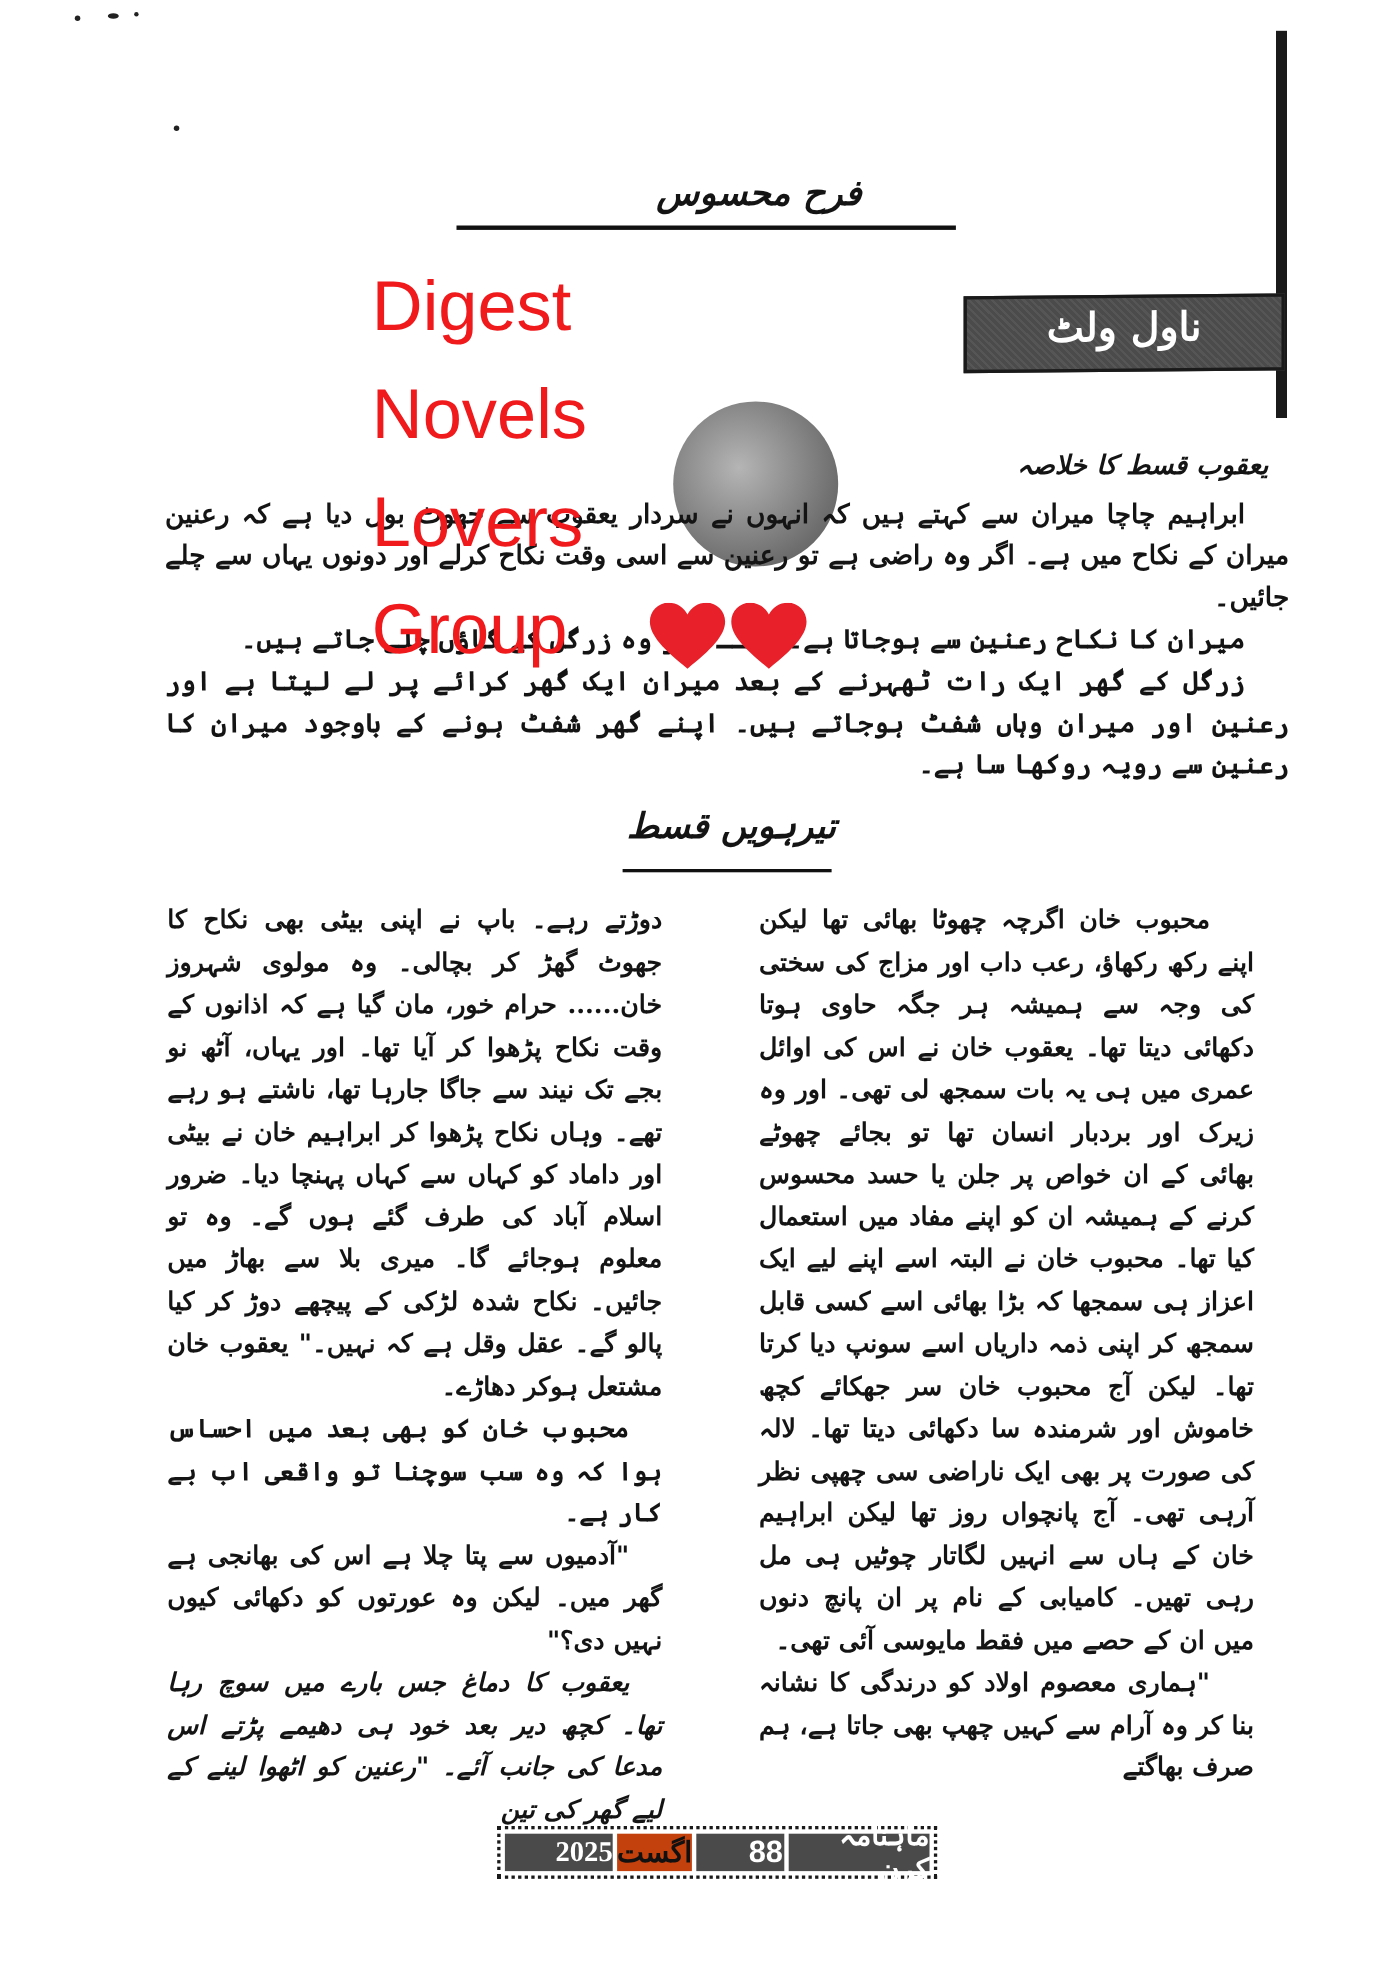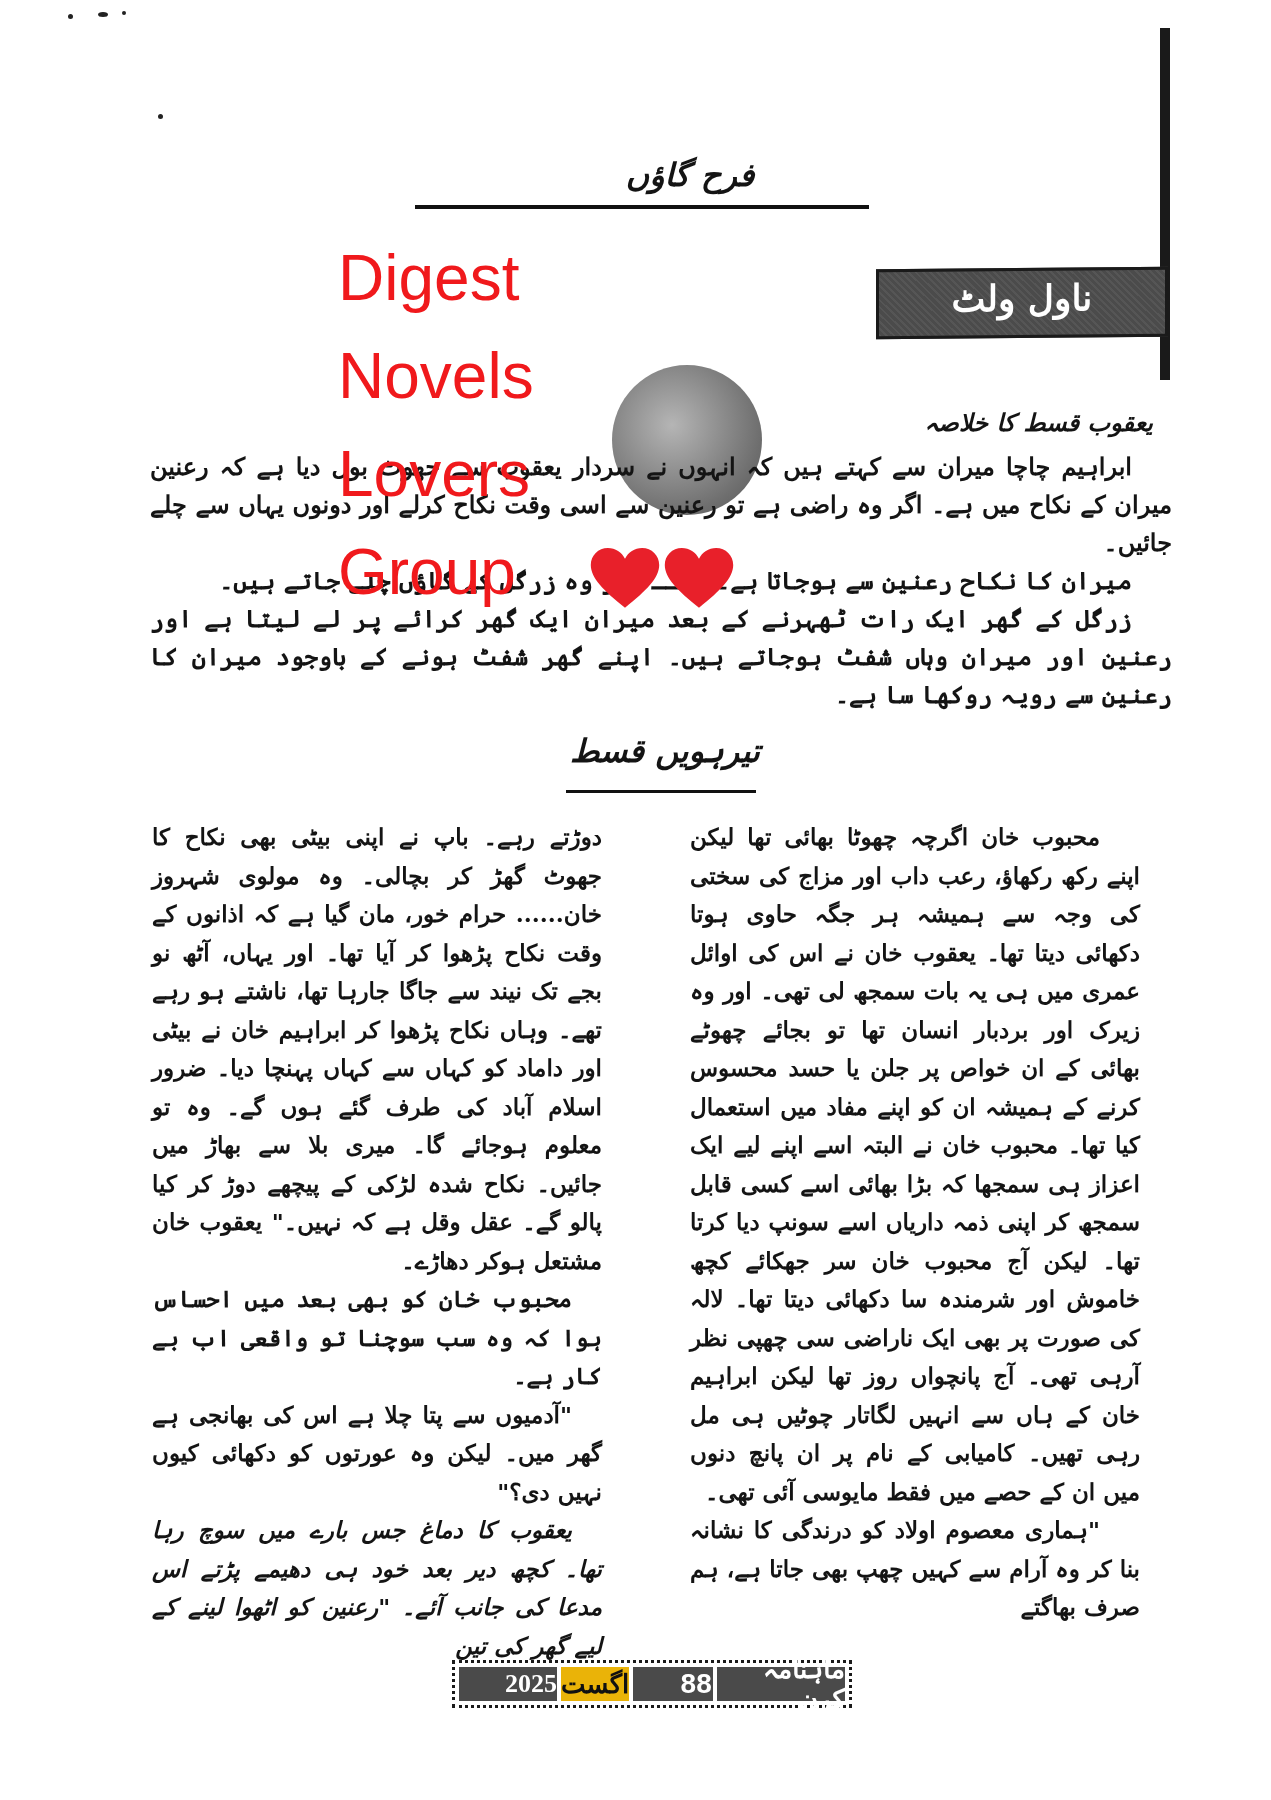--- a/index.html
+++ b/index.html
@@ -48,33 +48,33 @@
     line-height:98px; color:#f0191c; }
   .hearts { position:absolute; left:590px; top:548px; display:flex; gap:4px; }
   .heart { width:70px; height:62px; position:relative; }
   .heart svg { width:100%; height:100%; }
   
   .footer { position:absolute; left:452px; top:1660px; width:400px; height:48px; border:3px dotted #1a1a1a;
     box-sizing:border-box; display:flex; direction:rtl; padding:4px; gap:4px; }
   .footer .cell { display:flex; align-items:center; justify-content:center; font-weight:bold;
     font-family:"DejaVu Serif", serif; }
   .footer .dark { background:#4a4a4a; color:#fff;padding-left:46px; }
-  .footer .light { background:#eab308; color:#111; }
+  .footer .light { background:#c2410c; color:#111; }
 </style>
 </head>
 <body>
 
 <div class="speck" style="left:68px;top:14px;width:5px;height:5px;"></div>
 <div class="speck" style="left:98px;top:12px;width:10px;height:5px;"></div>
 <div class="speck" style="left:122px;top:11px;width:4px;height:4px;"></div>
 <div class="speck" style="left:158px;top:114px;width:5px;height:5px;"></div>
 
 <div class="vrule"></div>
 
-<div class="author">فرح گاؤں</div>
+<div class="author">فرح محسوس</div>
 <div class="author-rule"></div>
 
 <div class="title-art">
   <div class="globe"></div>
 </div>
 
 <div class="banner">
   <div class="banner-text">ناول ولٹ</div>
 </div>
 

